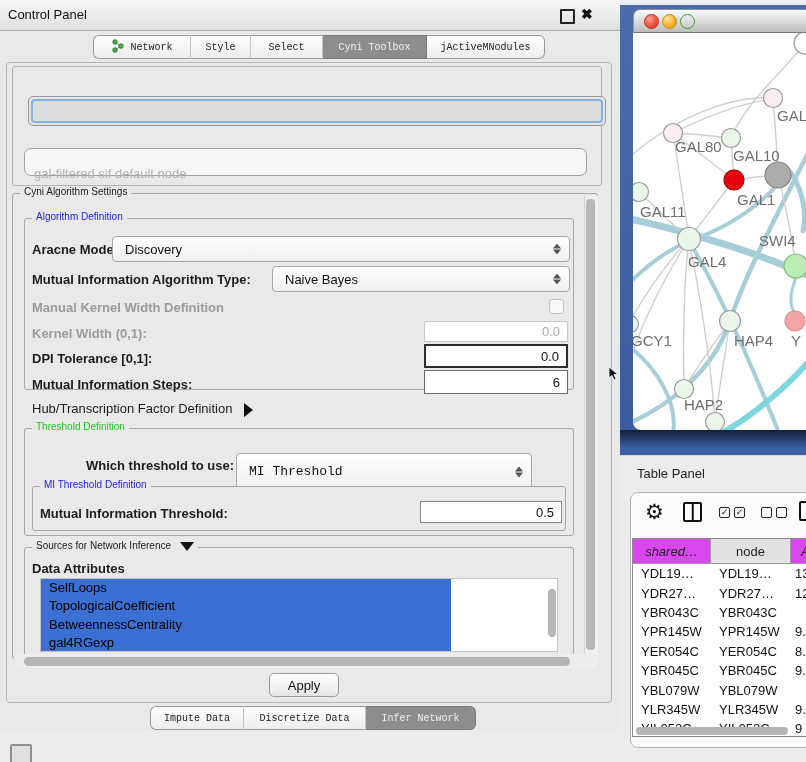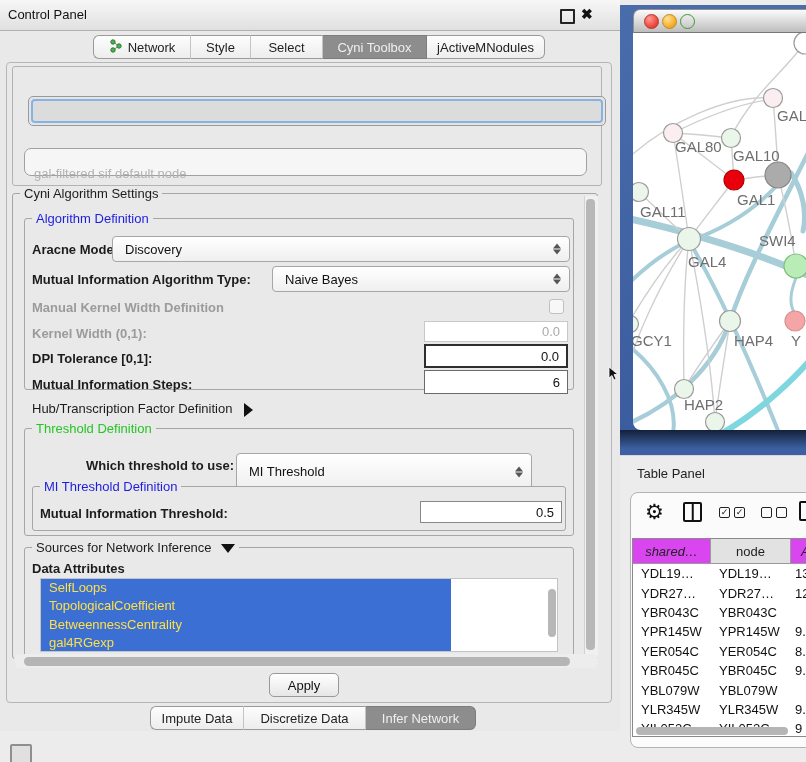--- a/index.html
+++ b/index.html
@@ -12,21 +12,21 @@
   .cp{left:0;top:0;width:620px;height:731px;background:#e9e9e9;}
   .cp-titlebar{left:0;top:0;width:620px;height:30px;background:linear-gradient(#f7f7f7,#e0e0e0);
                border-bottom:1px solid #b0b0b0;}
   .cp-title{left:8px;top:7px;font-size:13px;color:#111;}
   .float-btn{left:560px;top:9px;width:11px;height:11px;border:2px solid #222;border-radius:1px;}
   .close-btn{left:581px;top:6px;font-size:14px;font-weight:bold;color:#111;}
   
   .tabrow{left:93px;top:35px;height:24px;display:flex;}
   .tab{height:24px;display:flex;align-items:center;justify-content:center;gap:5px;
        background:linear-gradient(#fdfdfd,#ededed);border-top:1px solid #9a9a9a;border-bottom:1px solid #9a9a9a;
-       font-size:13px;color:#222;box-sizing:border-box;border-right:1px solid #c4c4c4;}
+       font-size:10px;color:#222;box-sizing:border-box;border-right:1px solid #c4c4c4;font-family:Liberation Mono, monospace;}
   .tab.first{border-left:1px solid #9a9a9a;border-radius:6px 0 0 6px;}
   .tab.last{border-right:1px solid #9a9a9a;border-radius:0 6px 6px 0;}
   .tab.sel{background:#8d8d8d;color:#efefef;border-color:#7c7c7c;}
   
   .content-panel{left:6px;top:62px;width:606px;height:641px;border:1px solid #b6b6b6;border-radius:4px;
                  background:#e9e9e9;box-sizing:border-box;}
   .upper-subpanel{left:12px;top:66px;width:590px;height:120px;border:1px solid #b3b3b3;border-radius:3px;
                   background:#e9e9e9;box-sizing:border-box;}
   .bg-combo1{left:28px;top:96px;width:578px;height:30px;border:1px solid #9a9a9a;border-radius:5px;
              background:#e4e4e4;box-sizing:border-box;}
@@ -34,41 +34,41 @@
   .bg-combo2{left:24px;top:148px;width:563px;height:28px;border:1px solid #a0a0a0;border-radius:7px;
              background:#f6f6f6;box-sizing:border-box;}
   .bg-combo2-text{left:34px;top:166px;color:#b2b2b2;font-size:13px;}
   
   .popup{left:18px;top:57px;width:562px;height:115px;background:#fff;border:1px solid #c9c9c9;border-radius:6px;
          box-shadow:0 4px 14px rgba(0,0,0,0.35);z-index:50;box-sizing:border-box;}
   .popup-head{position:absolute;left:0;top:3px;width:100%;text-align:center;color:#bcbcbc;font-size:13px;}
   .popup-item{position:absolute;left:6px;font-size:13px;color:#000;}
   
   .groupbox{border:1px solid #a6a6a6;border-radius:3px;background:#e9e9e9;box-sizing:border-box;}
-  .gtitle{position:absolute;background:#e9e9e9;padding:0 4px;font-size:13px;}
+  .gtitle{position:absolute;background:#e9e9e9;padding:0 4px;font-size:10px;}
   .blue{color:#1d1de0;}
   .green{color:#25c525;}
   
   .combo{background:linear-gradient(#ffffff,#efefef);border:1px solid #a6a6a6;border-radius:4px;
          box-sizing:border-box;display:flex;align-items:center;padding:0 26px 0 12px;font-size:13px;color:#111;}
   .spin{position:absolute;right:8px;top:50%;transform:translateY(-50%);width:8px;}
   .spin:before,.spin:after{content:"";display:block;width:0;height:0;border-left:4px solid transparent;border-right:4px solid transparent;margin:1px 0;}
   .spin:before{border-bottom:5px solid #555;}
   .spin:after{border-top:5px solid #555;}
   
   .field{background:#fff;box-sizing:border-box;display:flex;align-items:center;justify-content:flex-end;
          padding:0 7px;font-size:13px;color:#111;}
   .checkbox{width:15px;height:15px;border:1px solid #c0c0c0;border-radius:3px;background:#f7f7f7;box-sizing:border-box;}
   .tri-right{display:inline-block;width:0;height:0;border-top:7px solid transparent;border-bottom:7px solid transparent;
              border-left:9px solid #111;vertical-align:middle;}
   .tri-down{display:inline-block;width:0;height:0;border-left:7px solid transparent;border-right:7px solid transparent;
             border-top:9px solid #111;vertical-align:middle;}
   
   .attr-list{background:#fff;border:1px solid #c4c4c4;box-sizing:border-box;overflow:hidden;}
-  .attr-item{height:18.4px;line-height:18.4px;background:#3c6fd4;color:#fde047;padding-left:8px;width:410px;box-sizing:border-box;}
+  .attr-item{height:18.4px;line-height:18.4px;background:#3c6fd4;color:#000000;padding-left:8px;width:410px;box-sizing:border-box;}
   .vthumb{background:#b7b7b7;border-radius:4px;}
   .htrack{background:#ededed;border-radius:6px;}
   .hthumb{background:#b5b5b5;border-radius:5px;}
   .vtrack{background:#f0f0f0;border-left:1px solid #d2d2d2;}
   
   .apply{display:flex;align-items:center;justify-content:center;background:linear-gradient(#ffffff,#e6e6e6);
          border:1px solid #999;border-radius:5px;font-size:13px;color:#111;box-sizing:border-box;}
   
   
   .net-frame{left:620px;top:5px;width:186px;height:450px;background:linear-gradient(#496cab,#3a5c9e);}
@@ -180,21 +180,21 @@
 
     <div class="abs" style="left:32px;top:401px;">
       <span>Hub/Transcription Factor Definition</span>
       <span class="tri-right" style="margin-left:8px;"></span>
     </div>
 
     <div class="abs groupbox" style="left:24px;top:428px;width:550px;height:108px;"></div>
     <div class="abs gtitle green" style="left:32px;top:421px;">Threshold Definition</div>
 
     <div class="abs b" style="left:86px;top:458px;">Which threshold to use:</div>
-    <div class="abs combo" style="left:236px;top:453px;width:296px;height:37px;">
+    <div class="abs combo" style="left:236px;top:453px;width:296px;height:37px;font-family:Liberation Mono, monospace;">
       <span>MI Threshold</span>
       <span class="spin"></span>
     </div>
 
     <div class="abs groupbox" style="left:32px;top:486px;width:534px;height:45px;"></div>
     <div class="abs gtitle blue" style="left:40px;top:479px;">MI Threshold Definition</div>
     <div class="abs b" style="left:40px;top:506px;">Mutual Information Threshold:</div>
     <div class="abs field" style="left:420px;top:501px;width:142px;height:22px;border:1px solid #888;">0.5</div>
 
     <div class="abs groupbox" style="left:24px;top:547px;width:550px;height:118px;"></div>

